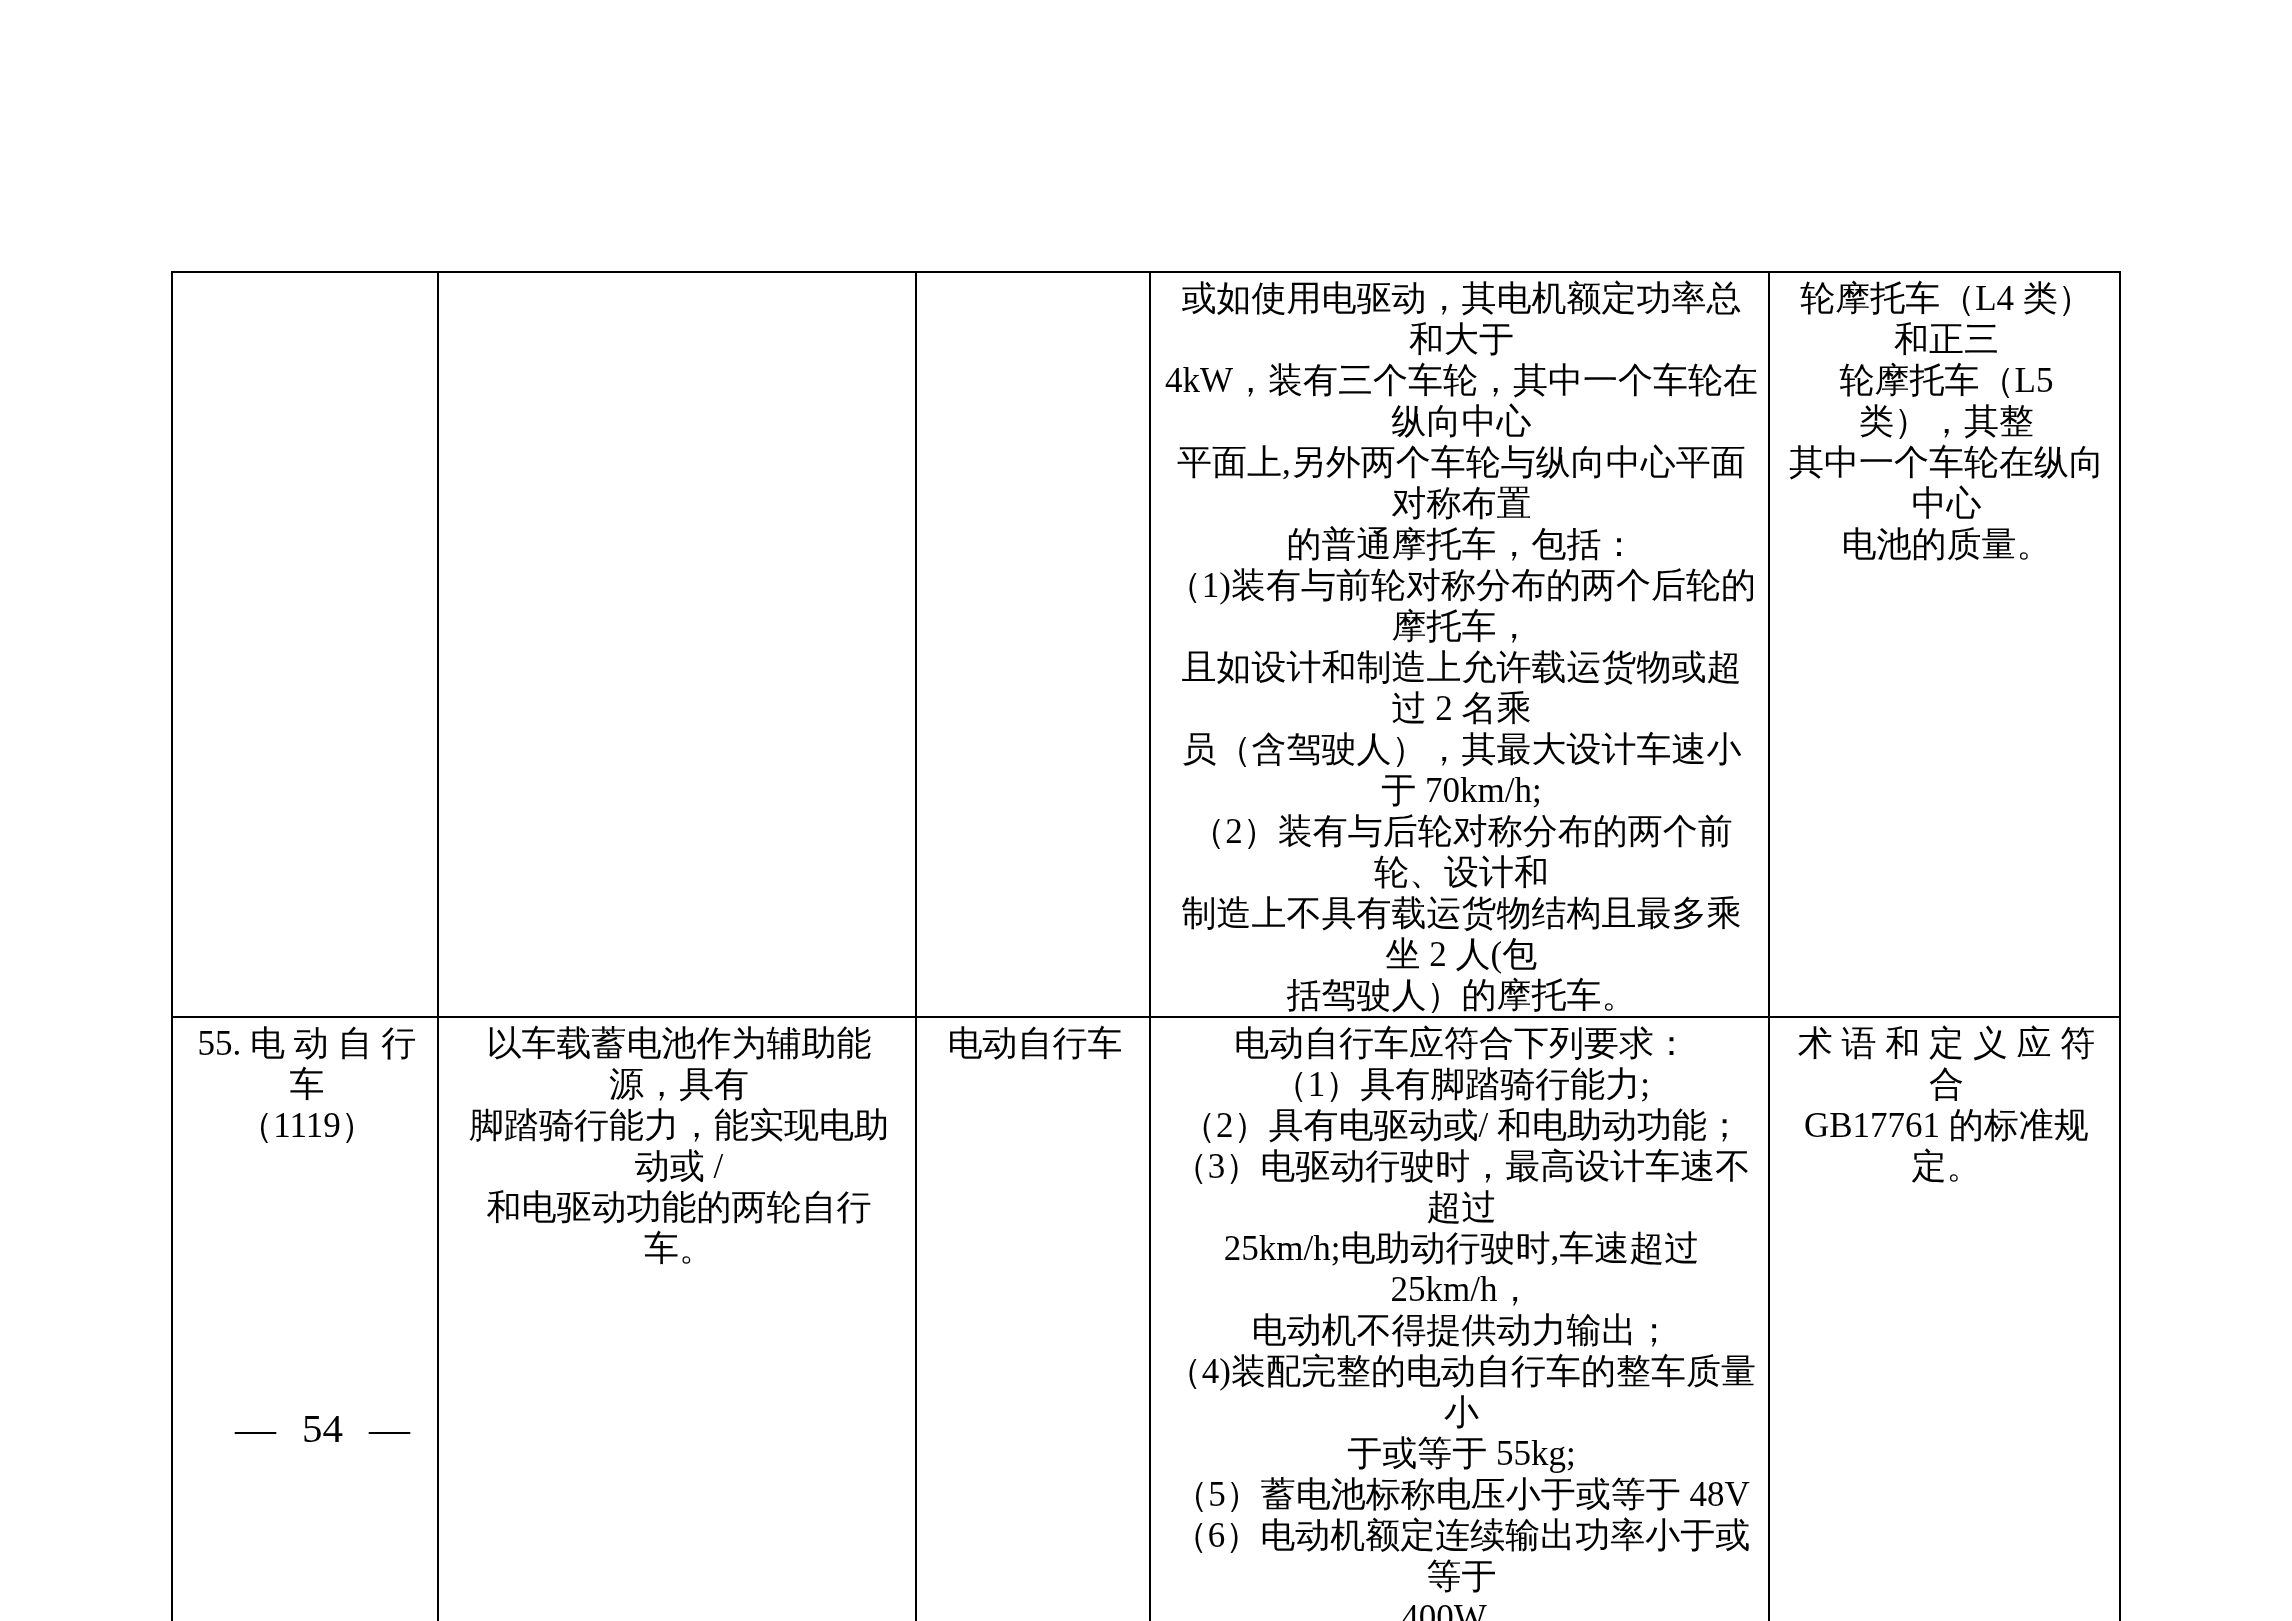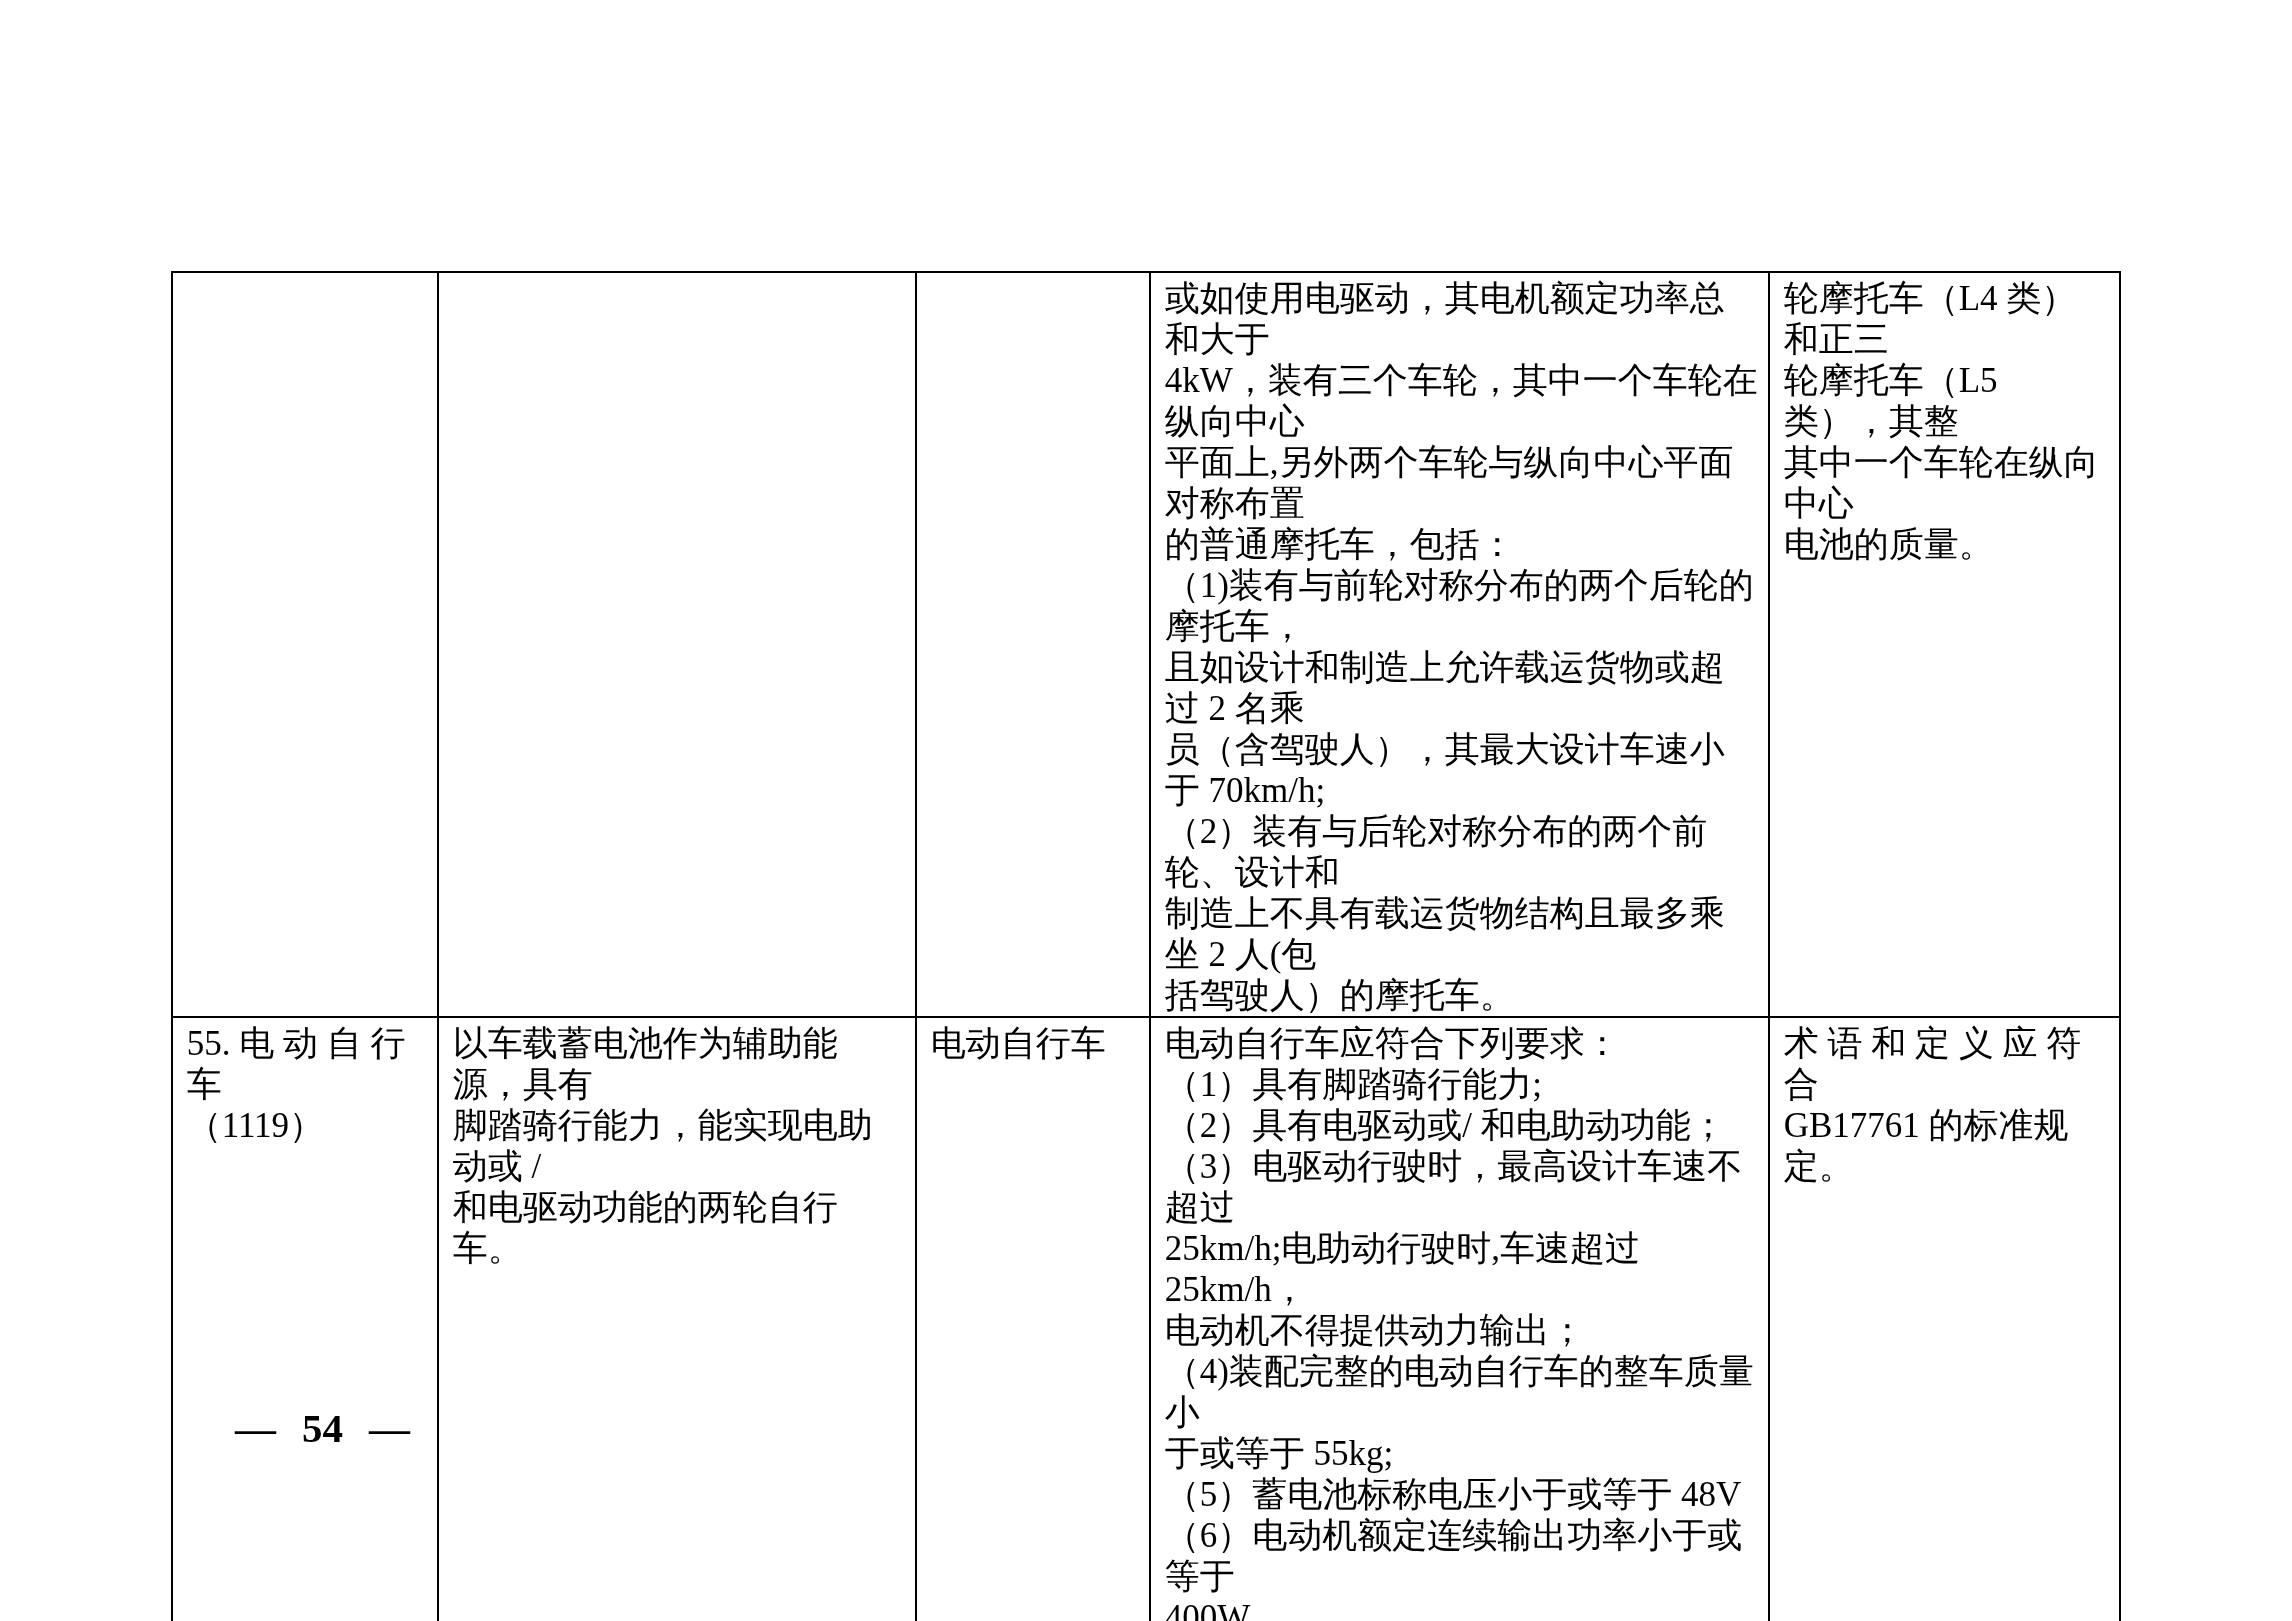--- a/index.html
+++ b/index.html
@@ -15,30 +15,30 @@
     border-collapse:collapse;table-layout:fixed;
   }
   .doc-table td{
     border:2px solid #000;
     vertical-align:top;
     padding:4.9px 9.8px 0 13.7px;
     font-size:35px;
     line-height:41px;
     white-space:pre-line;
     overflow:hidden;
+    text-align:center;
   }
   tr.r-cont{height:427px;}
   tr.r-55{height:467px;}
   .page-number{
     position:absolute;
     left:235px;top:1404px;
     font-size:41px;
     word-spacing:15.7px;
     white-space:nowrap;
-    font-weight:bold;
   }
 </style>
 </head>
 <body>
 
 <div>
 
   <table class="doc-table">
     <colgroup>
       <col style="width:266px">

